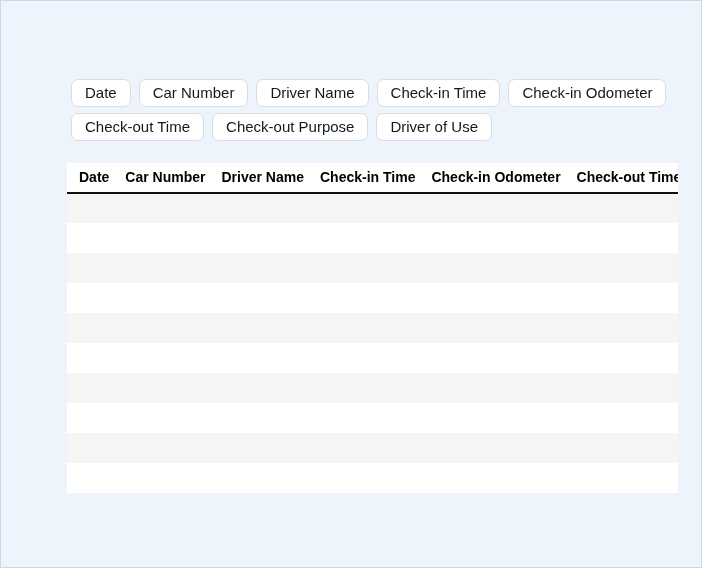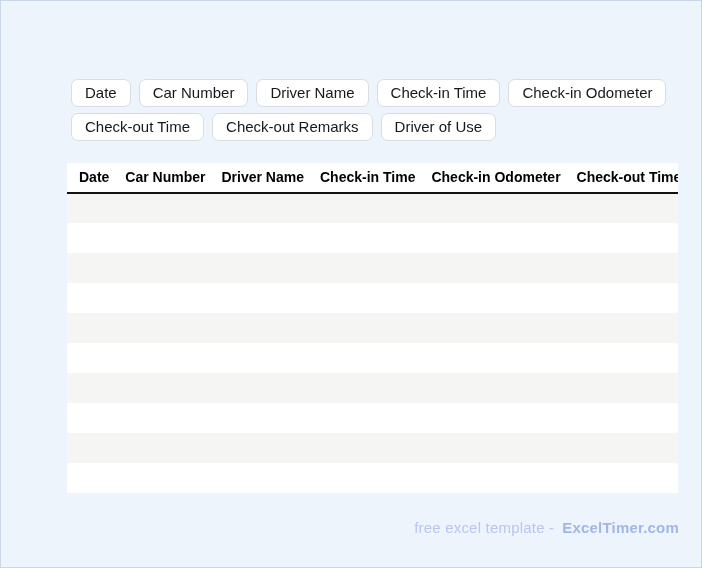--- a/index.html
+++ b/index.html
@@ -87,21 +87,21 @@
 
   <div class="chip-row">
         <span class="chip">Date</span>
         <span class="chip">Car Number</span>
         <span class="chip">Driver Name</span>
         <span class="chip">Check-in Time</span>
         <span class="chip">Check-in Odometer</span>
       </div>
       <div class="chip-row">
         <span class="chip">Check-out Time</span>
-        <span class="chip">Check-out Remarks</span>
+        <span class="chip">Check-out Purpose</span>
         <span class="chip">Driver of Use</span>
       </div>
     </section>
 
   <section class="sheet">
     <table>
       <thead>
         <tr>
             <th>Date</th>
             <th>Car Number</th>
@@ -139,17 +139,14 @@
           <tr>
             <td colspan="6"></td>
           </tr>
           <tr>
             <td colspan="6"></td>
           </tr>
         </tbody>
     </table>
   </section>
 
-  <footer class="footer">
-    <span>free excel template -</span><a class="brand">ExcelTimer.com</a>
-  </footer>
 
 </div>
 
 </body></html>

